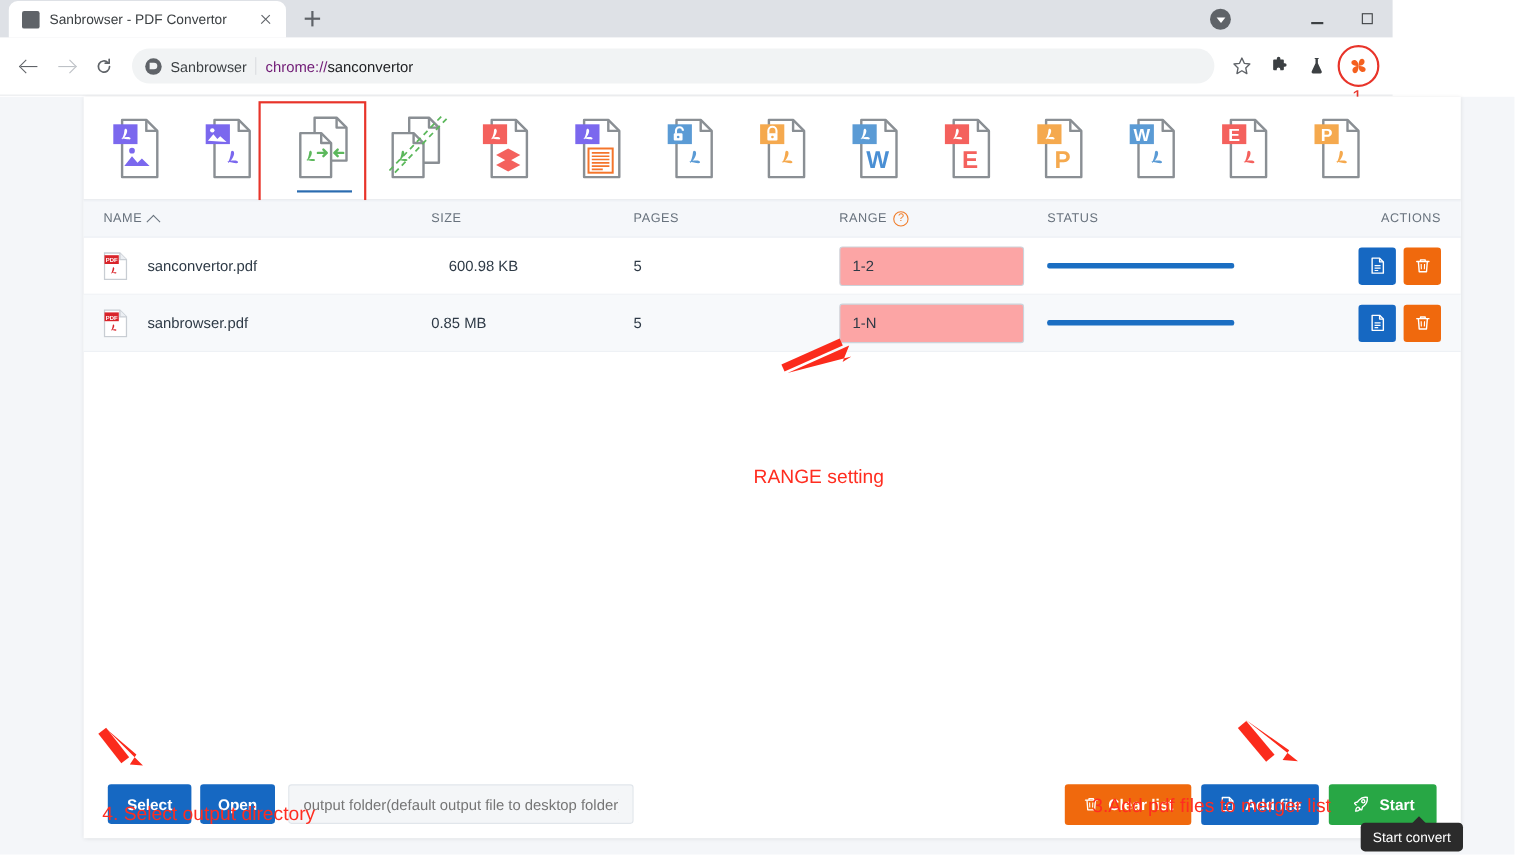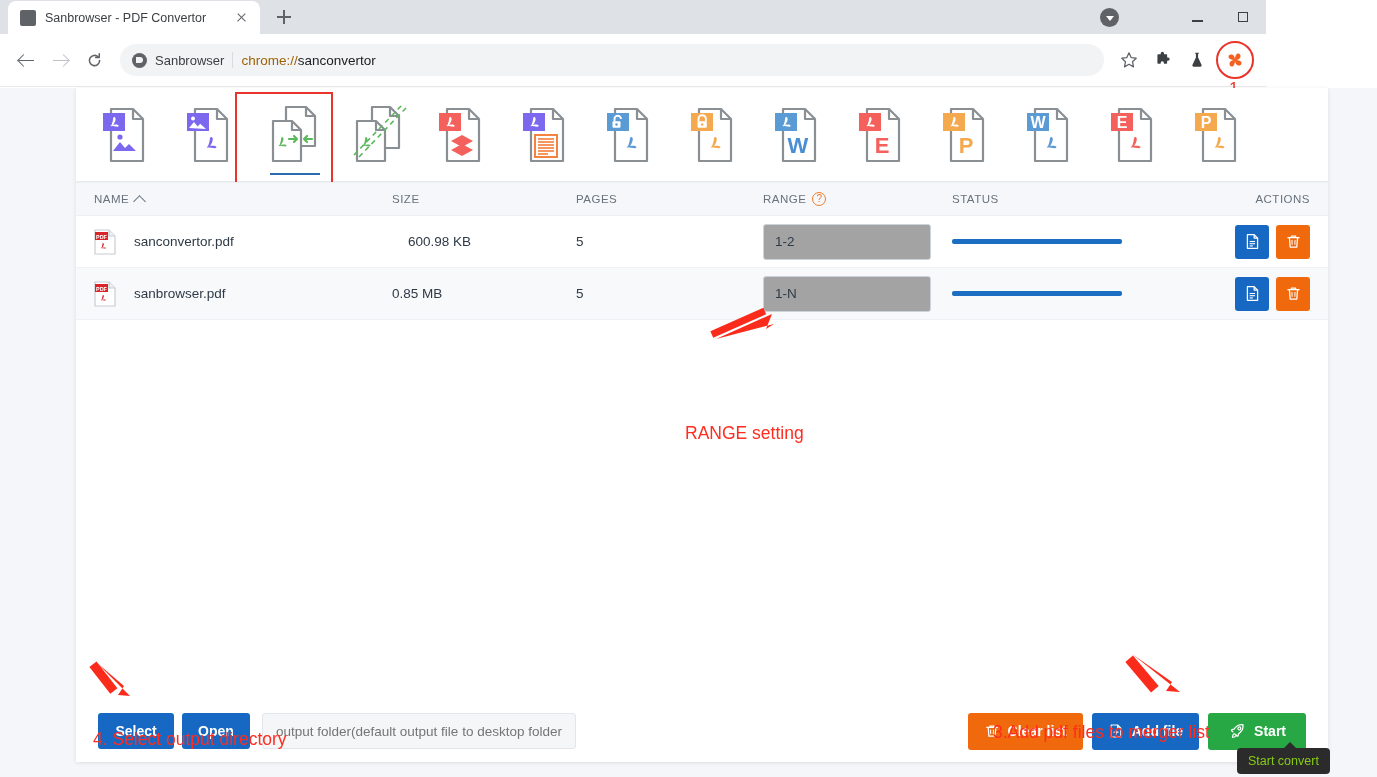--- a/index.html
+++ b/index.html
@@ -100,21 +100,21 @@
     width: 15px; height: 15px; border-radius: 50%; background: #5f6368; flex: 0 0 auto;
     position: relative;
   }
   .site-icon::after {
     content: ""; position: absolute; left: 4px; top: 4.5px; width: 7px; height: 6px;
     background: #f1f3f4; border-radius: 0 3px 3px 0;
   }
   .site-name { font-size: 13px; color: #3c4043; white-space: nowrap; }
   .url-sep { width: 1px; height: 16px; background: #dadce0; }
   .url-text { font-size: 13.5px; color: #202124; white-space: nowrap; }
-  .url-text .grey { color: #a16207; }
+  .url-text .grey { color: #701a75; }
 
   .omni-icons { display: flex; align-items: center; gap: 4px; flex: 0 0 auto; }
   .oi { width: 30px; height: 30px; display: flex; align-items: center; justify-content: center; cursor: pointer; }
 
   
   .ext-circle-wrap { position: relative; width: 38px; height: 38px; flex: 0 0 auto; margin-right: 2px; }
   .ext-circle {
     position: absolute; inset: 0; border: 2.6px solid #e8342a; border-radius: 50%;
   }
   .ext-glyph { position: absolute; left: 7px; top: 7px; width: 24px; height: 24px; }
@@ -185,21 +185,21 @@
     height: 52px; position: relative; display: flex; align-items: center;
     border-bottom: 1px solid #eef1f5;
   }
   .trow.alt { background: #f7f9fb; }
   .cell { position: absolute; font-size: 13.5px; color: #2e3a46; display: flex; align-items: center; }
   .pdf-mini { width: 22px; height: 26px; flex: 0 0 auto; }
   .fname { margin-left: 18px; }
 
   .range-input {
     width: 168px; height: 36px; border: 1px solid #ccd3da; border-radius: 3px;
-    background: #a3a3a3; font-size: 13.5px; color: #2e3a46; padding: 0 11px;
+    background: #fca5a5; font-size: 13.5px; color: #2e3a46; padding: 0 11px;
     font-family: "Liberation Sans", sans-serif; outline: none;
   }
   .progress {
     width: 170px; height: 5px; background: #1b6ec2; border-radius: 2px;
   }
   .act-btn {
     width: 34px; height: 34px; border-radius: 3px; display: inline-flex;
     align-items: center; justify-content: center; cursor: pointer; border: none;
   }
   .act-preview { background: #1668c2; }
@@ -224,21 +224,21 @@
     border: 1px solid #e1e6eb; border-radius: 3px; padding: 0 13px;
     font-size: 13.5px; color: #9aa4ae; font-family: "Liberation Sans", sans-serif; outline: none;
   }
   .spacer { flex: 1 1 auto; }
   .btn-clear { background: #f0690d; height: 37px; padding: 0 16px; }
   .btn-add   { background: #1668c2; height: 37px; padding: 0 16px; margin-left: 9px; }
   .btn-start { background: #28a745; height: 37px; padding: 0 20px; margin-left: 9px; }
 
   
   .tooltip {
-    position: absolute; left: 1237px; top: 748px; background: #2b2b2b; color: #84cc16;
+    position: absolute; left: 1237px; top: 748px; background: #2b2b2b; color: #ffffff;
     font-size: 12.5px; padding: 6px 11px; border-radius: 4px; white-space: nowrap;
   }
   .tooltip::before {
     content: ""; position: absolute; left: 46px; top: -6px;
     border-left: 7px solid transparent; border-right: 7px solid transparent;
     border-bottom: 7px solid #2b2b2b;
   }
 
   
   .ann {

